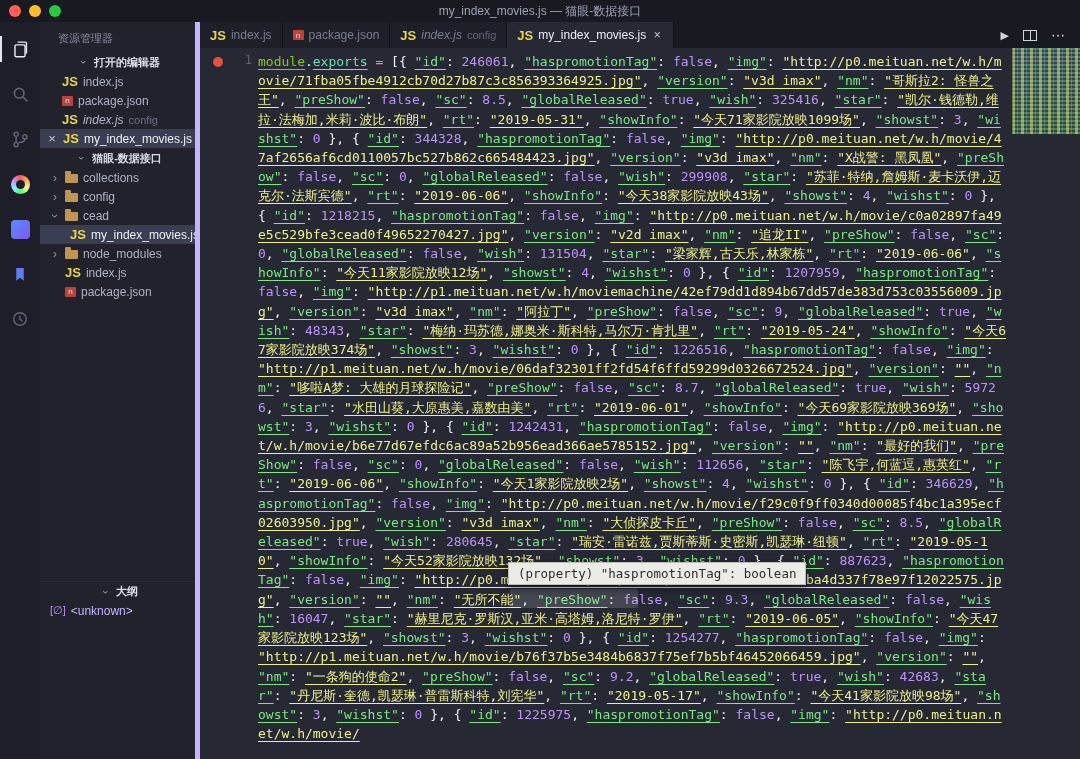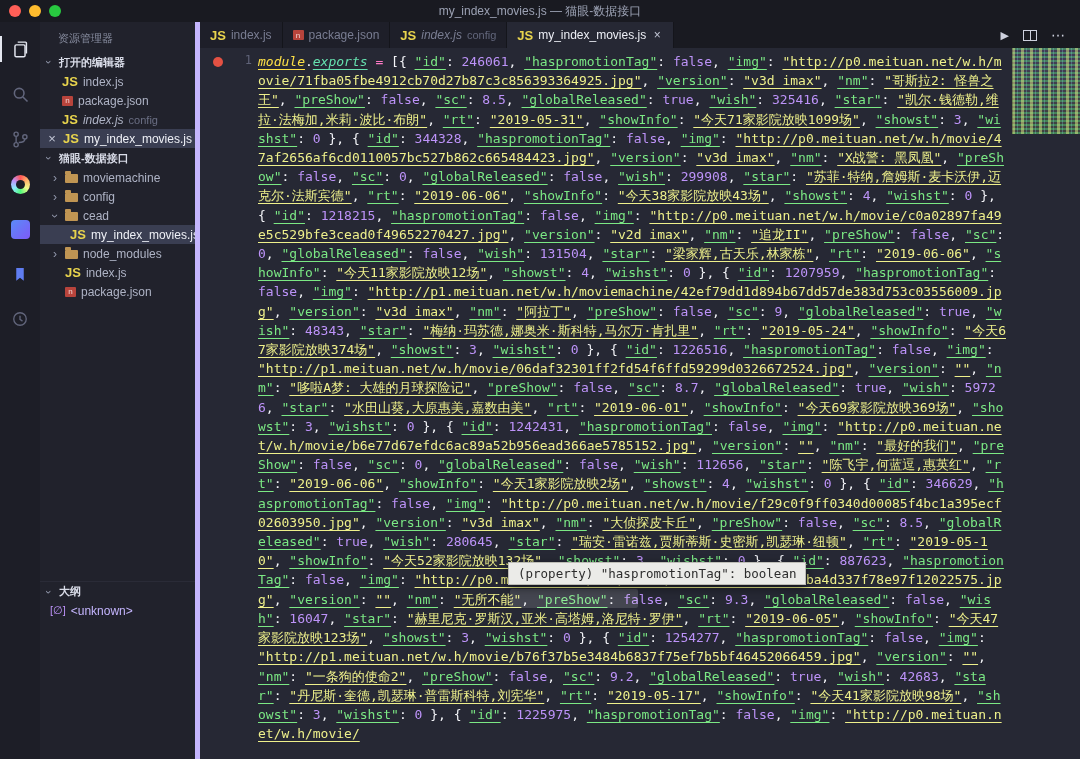--- a/index.html
+++ b/index.html
@@ -26,21 +26,21 @@
   .ring { width:19px; height:19px; border-radius:50%; position:relative;
           background:conic-gradient(#ff5555,#ffb86c,#f1fa8c,#50fa7b,#8be9fd,#bd93f9,#ff5555); }
   .ring::after { content:""; position:absolute; inset:5px; background:#1d1e27; border-radius:50%; }
   .bluebox { width:19px; height:19px; border-radius:4px; background:linear-gradient(135deg,#5a8bf7,#7e5af7); }
 
   
   .sidebar { width:160px; background:#21222c; color:#aeb3c5; font-size:12px; display:flex; flex-direction:column;
              flex:0 0 auto; border-right:5px solid #c4b5fd; overflow:hidden; }
   .sidebar-title { padding:9px 0 6px 18px; font-size:11px; color:#868b9e; }
   .section-header { display:flex; align-items:center; height:20px; font-size:11px; font-weight:bold;
-                    color:#d9dce8; padding-left:4px; gap:5px; white-space:nowrap; }
+                    color:#d9dce8; padding-left:4px; gap:5px; white-space:nowrap;justify-content:center; }
   .chev { display:inline-block; width:10px; text-align:center; color:#9197ab; font-weight:normal; }
   .chev.down { transform:rotate(90deg); }
   .row { display:flex; align-items:center; height:19px; gap:5px; white-space:nowrap; overflow:hidden; }
   .row .dir { color:#6b6f84; font-size:11px; }
   .oe-row { padding-left:22px; }
   .oe-row.active { padding-left:6px; background:#3a3e52; color:#eef0f6; }
   .tree-row { padding-left:10px; }
   .tree-row.child { padding-left:30px; }
   .tree-row.selected { background:#3a3e52; color:#eef0f6; }
   .indent10 { display:inline-block; width:10px; flex:0 0 auto; }
@@ -76,22 +76,22 @@
             font-family:"DejaVu Sans Mono", monospace; }
   .breakpoint { position:absolute; left:13px; top:9px; width:10px; height:10px; border-radius:50%; background:#e35143; }
   .linenum { position:absolute; left:0; top:5px; width:52px; text-align:right; font-size:12px; color:#5f6378; }
   .code { position:absolute; left:58px; top:4px; right:72px; bottom:0; font-size:13px; line-height:19.2px;
           color:#f4f5f9; white-space:pre-wrap; word-break:break-all; }
   .tk-key { color:#7be884; text-decoration:underline; text-decoration-thickness:1px; text-underline-offset:3px; }
   .tk-str { color:#eef08b; text-decoration:underline; text-decoration-thickness:1px; text-underline-offset:3px; }
   .tk-num { color:#bd93f9; }
   .tk-bool { color:#bd93f9; }
   .tk-punc { color:#f4f5f9; }
-  .tk-module { color:#fde047; font-style:italic; text-decoration:underline; text-underline-offset:3px; }
-  .tk-exports { color:#66e2b0; font-style:italic; text-decoration:underline; text-underline-offset:3px; }
+  .tk-module { color:#84cc16; text-decoration:underline; text-underline-offset:3px; }
+  .tk-exports { color:#66e2b0; text-decoration:underline; text-underline-offset:3px; }
   .tk-op { color:#ff79c6; }
 
   .minimap { position:absolute; right:0; top:0; width:68px; height:86px;
     background-image:
       repeating-linear-gradient(90deg, rgba(241,250,140,.45) 0 3px, transparent 3px 5px, rgba(139,233,253,.25) 5px 6px, transparent 6px 9px),
       repeating-linear-gradient(0deg, rgba(80,250,123,.35) 0 2px, transparent 2px 4px),
       linear-gradient(180deg, rgba(189,147,249,.18), rgba(241,250,140,.12));
     box-shadow: inset 1px 0 0 rgba(0,0,0,.25); }
 
   .word-highlight { position:absolute; left:310px; top:541px; width:128px; height:19px;
@@ -185,21 +185,21 @@
         <span class="dir">d...</span>
       </div>
 
       <div class="section-header">
         <span class="chev down">›</span>
         <span>猫眼-数据接口</span>
       </div>
       <div class="row tree-row">
         <span class="chev">›</span>
         <span class="folder"></span>
-        <span>moviemachine</span>
+        <span>collections</span>
       </div>
       <div class="row tree-row">
         <span class="chev">›</span>
         <span class="folder"></span>
         <span>config</span>
       </div>
       <div class="row tree-row">
         <span class="chev down">›</span>
         <span class="folder"></span>
         <span>cead</span>

